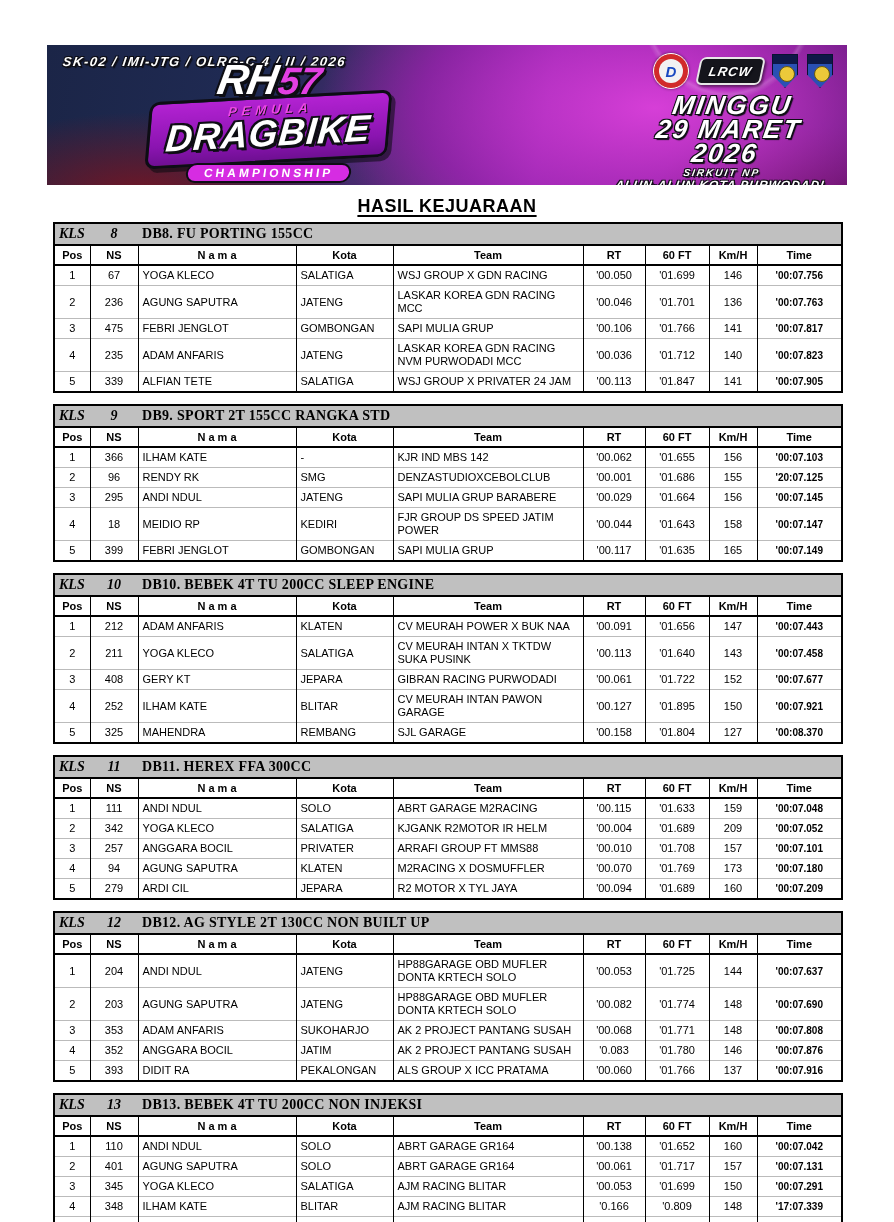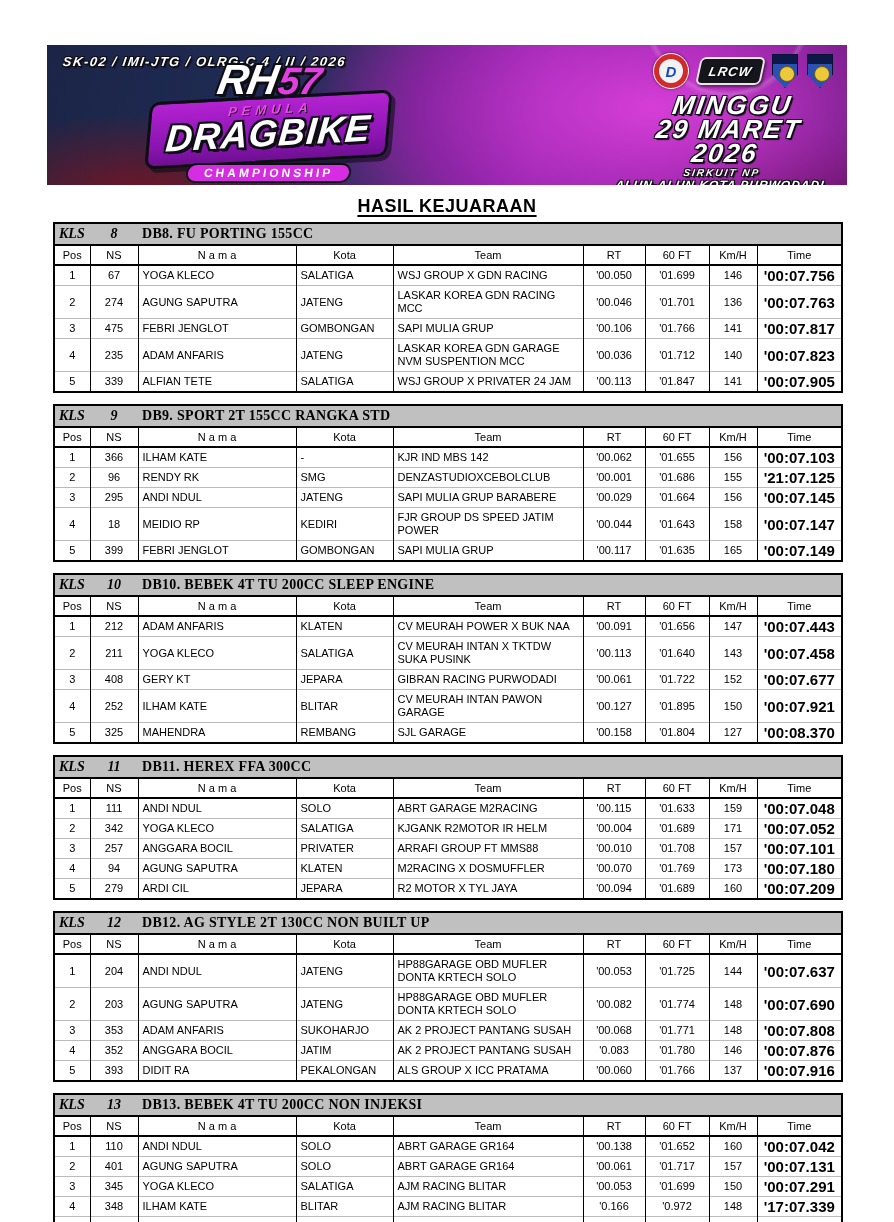--- a/index.html
+++ b/index.html
@@ -65,27 +65,27 @@
   
   #tables-container { position:absolute; top:222px; left:53px; width:788px; }
   table.results-table { border-collapse:collapse; table-layout:fixed; width:788px;
     margin-bottom:11px; border:2px solid #000; }
   .class-row th { background:#c0c0c0; border-bottom:2px solid #000;
     font-family:"Liberation Serif", serif; font-size:14px; padding:2px 4px; height:21px; }
   .kls-label { font-style:italic; font-weight:700; text-align:left; padding-left:6px; }
   .kls-num { font-style:italic; font-weight:700; text-align:center; }
   .kls-title { font-weight:700; text-align:left; letter-spacing:0.3px; }
   .head-row th { border:1px solid #000; border-bottom:2px solid #000; background:#fff;
-    font-size:11px; font-weight:400; padding:3px 2px; height:19px; }
+    font-size:11px; font-weight:700; padding:3px 2px; height:19px; }
   tbody td { border-left:1px solid #000; border-right:1px solid #000; border-top:1px solid #bbb;
     font-size:11px; line-height:13px; padding:3px 4px; vertical-align:middle; height:20px; }
   tbody tr:first-child td { border-top:none; }
   td.c, th.c { text-align:center; }
   td.l { text-align:left; }
-  td.time { font-weight:700; font-size:15px; }
+  td.time { font-weight:700; font-size:10px; }
 </style>
 </head>
 <body>
 
 <div class="page">
 
   <div class="banner">
     <div class="event-code outline-sm">SK-02 / IMI-JTG / OLRG-C.4 / II / 2026</div>
 
     <div class="sponsor-logos">
@@ -158,21 +158,21 @@
         <td class="l">YOGA KLECO</td>
         <td class="l">SALATIGA</td>
         <td class="l">WSJ GROUP X GDN RACING</td>
         <td class="c">'00.050</td>
         <td class="c">'01.699</td>
         <td class="c">146</td>
         <td class="c time">'00:07.756</td>
       </tr>
           <tr>
         <td class="c">2</td>
-        <td class="c">274</td>
+        <td class="c">236</td>
         <td class="l">AGUNG SAPUTRA</td>
         <td class="l">JATENG</td>
         <td class="l">LASKAR KOREA GDN RACING MCC</td>
         <td class="c">'00.046</td>
         <td class="c">'01.701</td>
         <td class="c">136</td>
         <td class="c time">'00:07.763</td>
       </tr>
           <tr>
         <td class="c">3</td>
@@ -183,21 +183,21 @@
         <td class="c">'00.106</td>
         <td class="c">'01.766</td>
         <td class="c">141</td>
         <td class="c time">'00:07.817</td>
       </tr>
           <tr>
         <td class="c">4</td>
         <td class="c">235</td>
         <td class="l">ADAM ANFARIS</td>
         <td class="l">JATENG</td>
-        <td class="l">LASKAR KOREA GDN GARAGE NVM SUSPENTION MCC</td>
+        <td class="l">LASKAR KOREA GDN RACING NVM PURWODADI MCC</td>
         <td class="c">'00.036</td>
         <td class="c">'01.712</td>
         <td class="c">140</td>
         <td class="c time">'00:07.823</td>
       </tr>
           <tr>
         <td class="c">5</td>
         <td class="c">339</td>
         <td class="l">ALFIAN TETE</td>
         <td class="l">SALATIGA</td>
@@ -255,21 +255,21 @@
       </tr>
           <tr>
         <td class="c">2</td>
         <td class="c">96</td>
         <td class="l">RENDY RK</td>
         <td class="l">SMG</td>
         <td class="l">DENZASTUDIOXCEBOLCLUB</td>
         <td class="c">'00.001</td>
         <td class="c">'01.686</td>
         <td class="c">155</td>
-        <td class="c time">'21:07.125</td>
+        <td class="c time">'20:07.125</td>
       </tr>
           <tr>
         <td class="c">3</td>
         <td class="c">295</td>
         <td class="l">ANDI NDUL</td>
         <td class="l">JATENG</td>
         <td class="l">SAPI MULIA GRUP BARABERE</td>
         <td class="c">'00.029</td>
         <td class="c">'01.664</td>
         <td class="c">156</td>
@@ -434,21 +434,21 @@
         <td class="c time">'00:07.048</td>
       </tr>
           <tr>
         <td class="c">2</td>
         <td class="c">342</td>
         <td class="l">YOGA KLECO</td>
         <td class="l">SALATIGA</td>
         <td class="l">KJGANK R2MOTOR IR HELM</td>
         <td class="c">'00.004</td>
         <td class="c">'01.689</td>
-        <td class="c">171</td>
+        <td class="c">209</td>
         <td class="c time">'00:07.052</td>
       </tr>
           <tr>
         <td class="c">3</td>
         <td class="c">257</td>
         <td class="l">ANGGARA BOCIL</td>
         <td class="l">PRIVATER</td>
         <td class="l">ARRAFI GROUP FT MMS88</td>
         <td class="c">'00.010</td>
         <td class="c">'01.708</td>
@@ -635,21 +635,21 @@
         <td class="c">150</td>
         <td class="c time">'00:07.291</td>
       </tr>
           <tr>
         <td class="c">4</td>
         <td class="c">348</td>
         <td class="l">ILHAM KATE</td>
         <td class="l">BLITAR</td>
         <td class="l">AJM RACING BLITAR</td>
         <td class="c">'0.166</td>
-        <td class="c">'0.972</td>
+        <td class="c">'0.809</td>
         <td class="c">148</td>
         <td class="c time">'17:07.339</td>
       </tr>
           <tr>
         <td class="c">5</td>
         <td class="c">337</td>
         <td class="l">GERY KT</td>
         <td class="l">JEPARA</td>
         <td class="l">GIBRAN RACING PURWODADI</td>
         <td class="c">'00.250</td>

